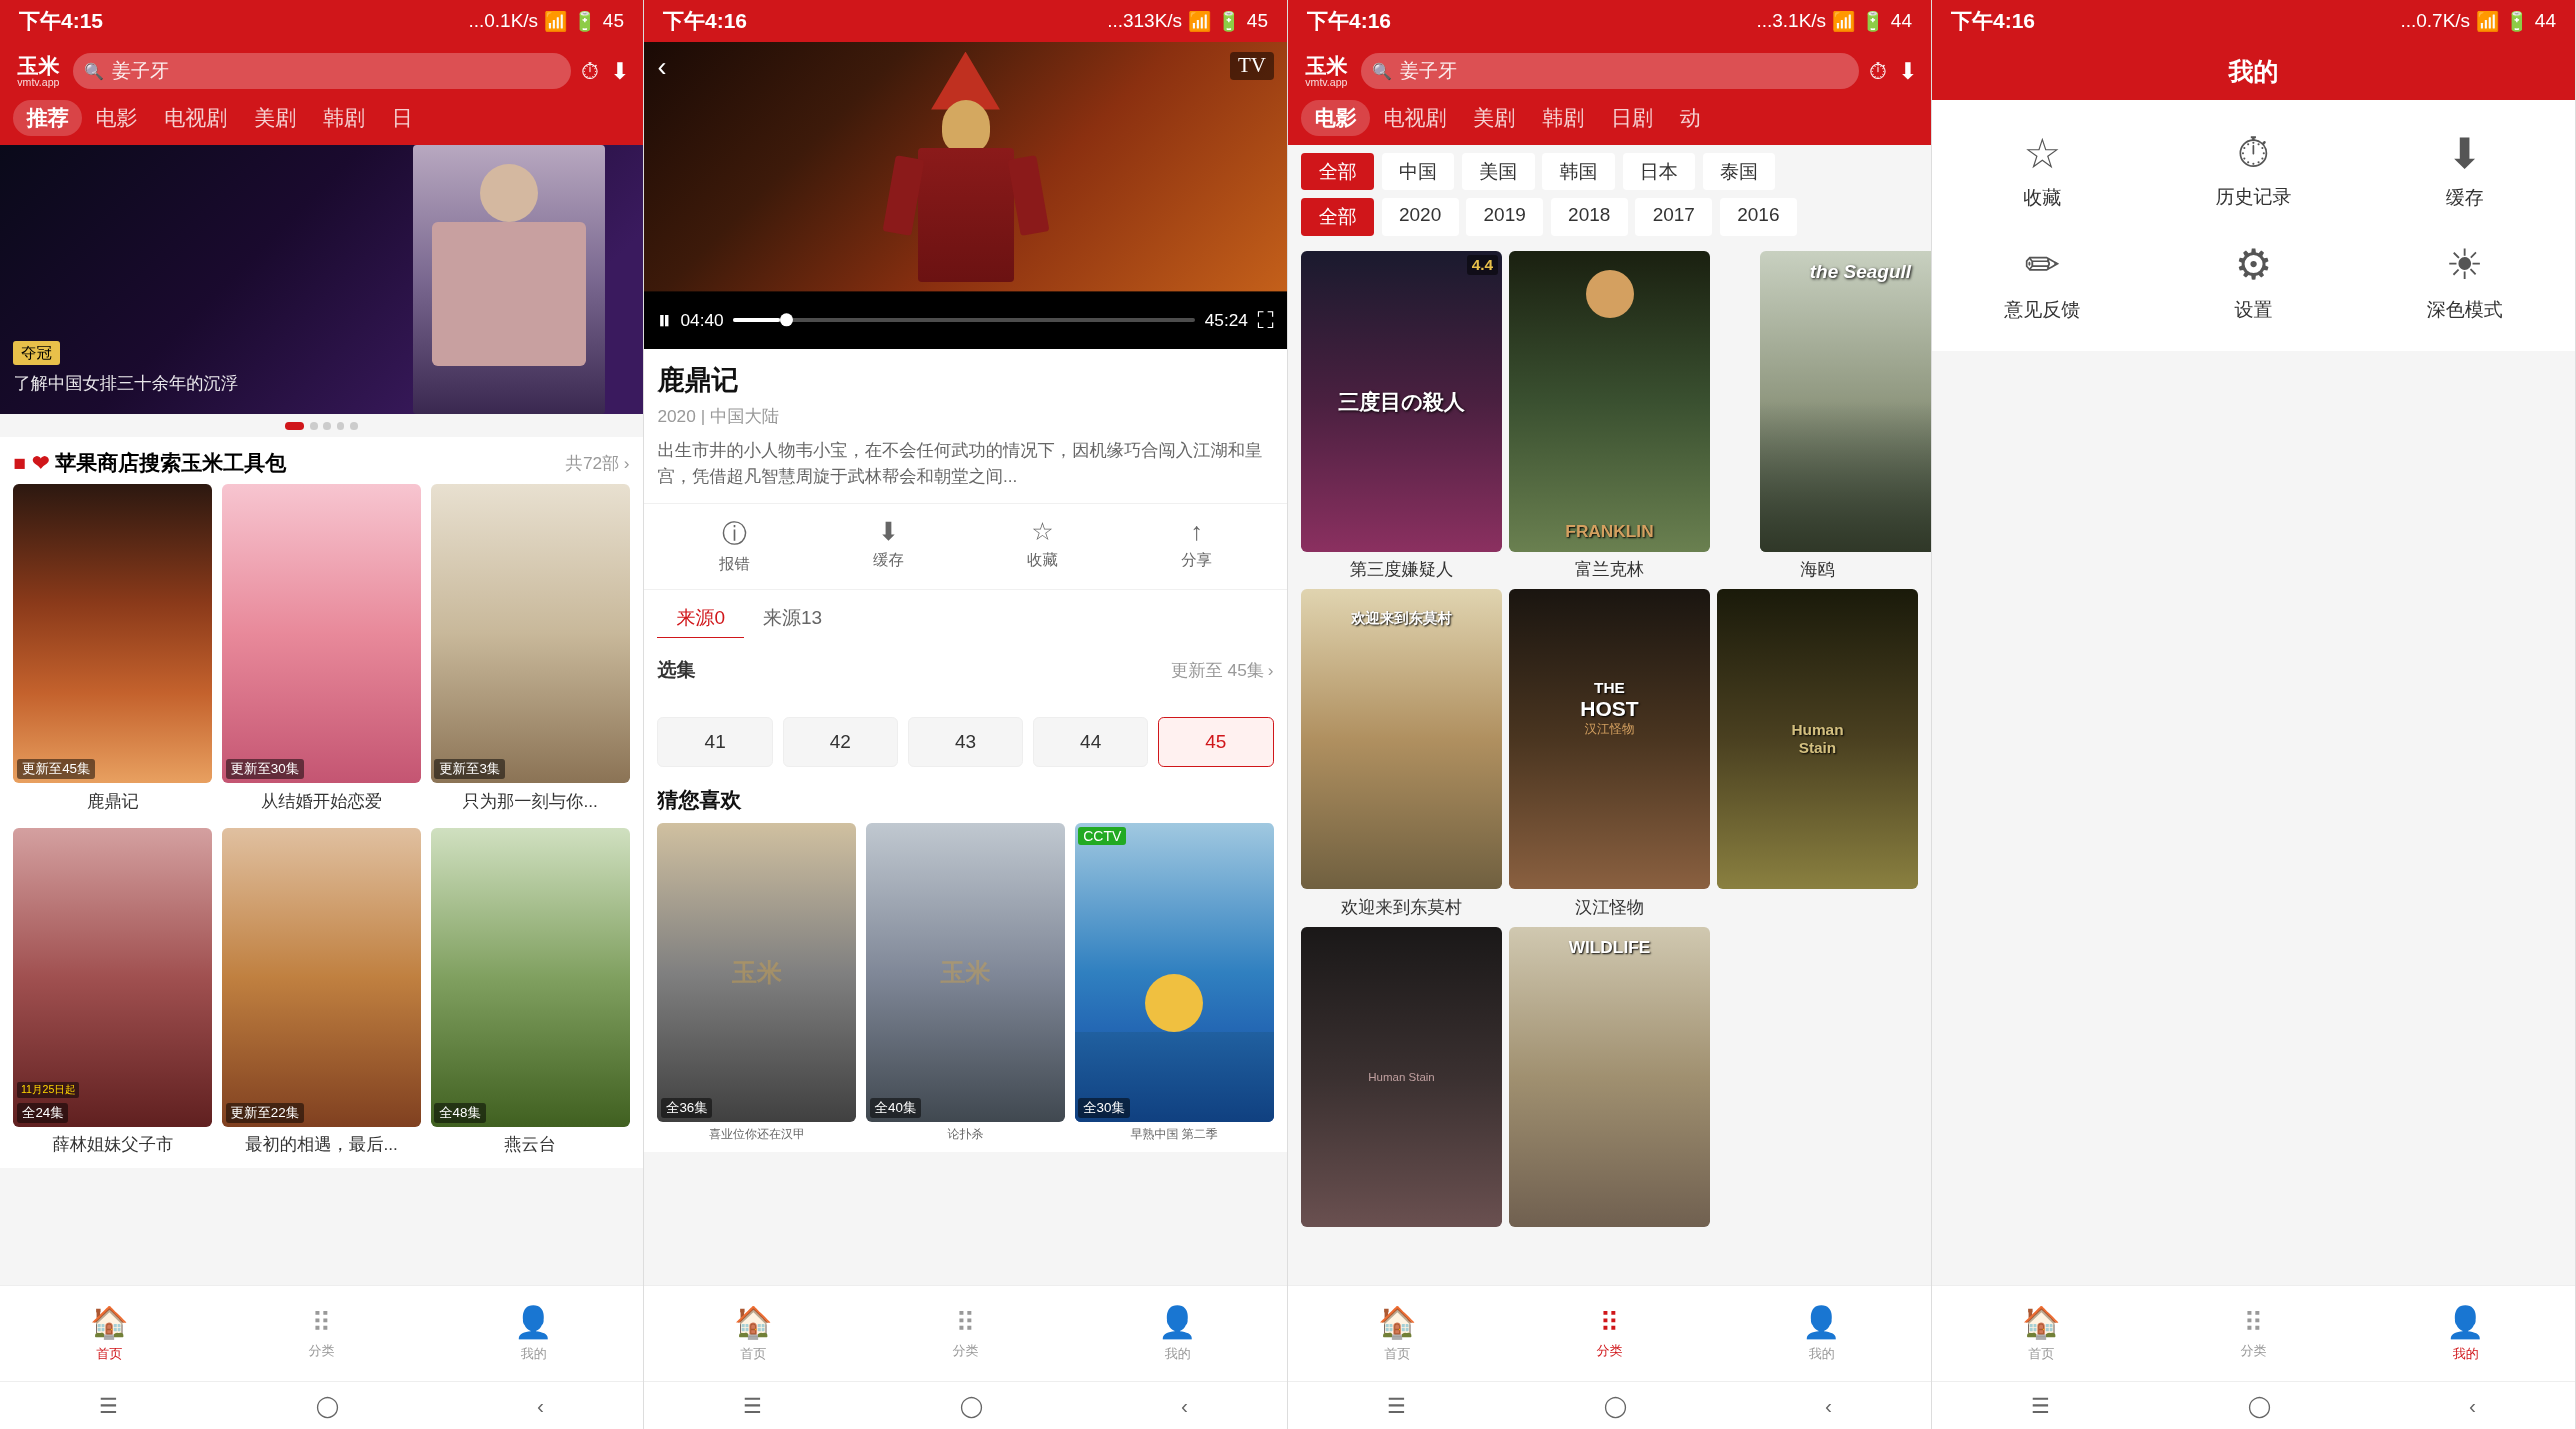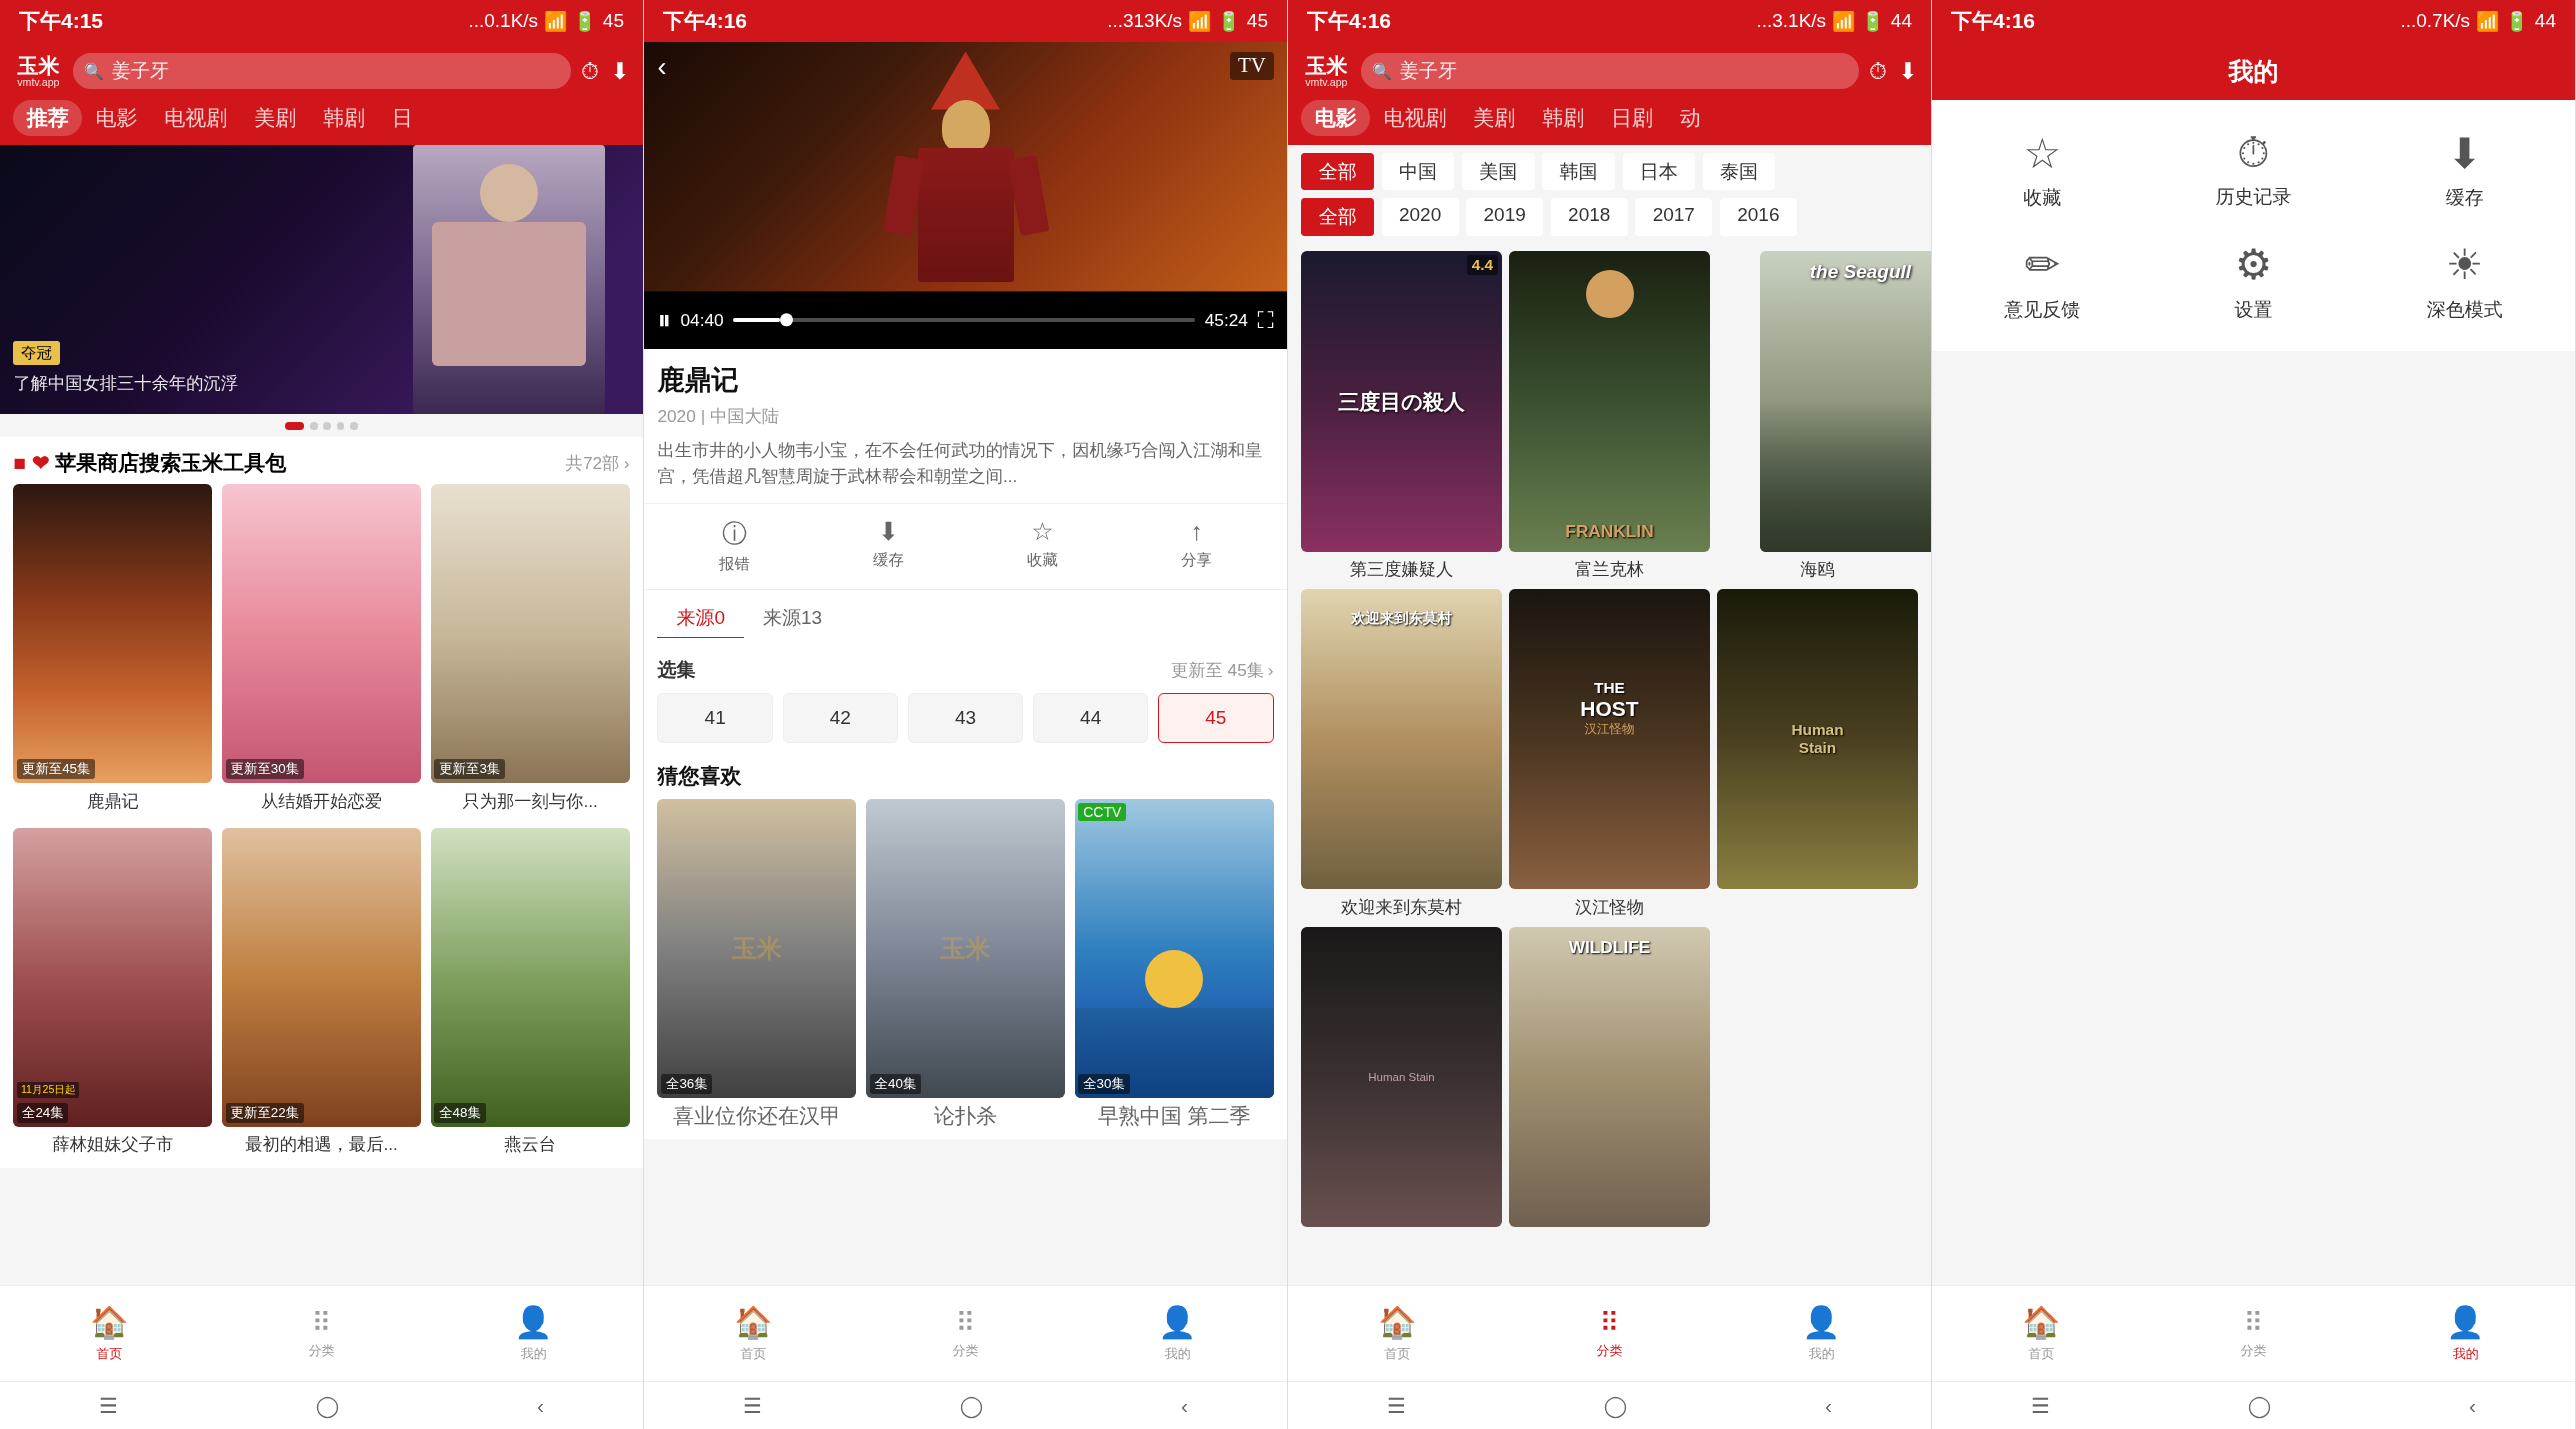--- a/index.html
+++ b/index.html
@@ -383,20 +383,21 @@
       height: 50px;
       background: #f5f5f5;
       border-radius: 5.8px;
       display: flex;
       align-items: center;
       justify-content: center;
       font-size: 19px;
       color: #333;
       cursor: pointer;
       border: 1px solid #eee;
+      margin-top: 24px;
     }
     .ep-btn.active {
       background: #fff1f0;
       color: #d0161a;
       border-color: #d0161a;
     }
 
     .recommend-section {
       background: #fff;
       padding: 9.6px 13.4px;
@@ -422,21 +423,21 @@
     .rec-ep-badge {
       position: absolute;
       bottom: 3.8px;
       left: 3.8px;
       font-size: 13.4px;
       color: #fff;
       background: rgba(0,0,0,0.5);
       padding: 1px 4.8px;
       border-radius: 2.9px;
     }
-    .rec-title { font-size: 21px; color: #666; text-align: center; margin-top: 3.8px; white-space: nowrap; overflow: hidden; text-overflow: ellipsis; }
+    .rec-title { font-size: 12px; color: #666; text-align: center; margin-top: 3.8px; white-space: nowrap; overflow: hidden; text-overflow: ellipsis; }
 
     
     .filter-row {
       display: flex;
       gap: 7.7px;
       padding: 7.7px 13.4px;
       background: #f5f5f5;
       overflow-x: auto;
     }
     .filter-chip {

